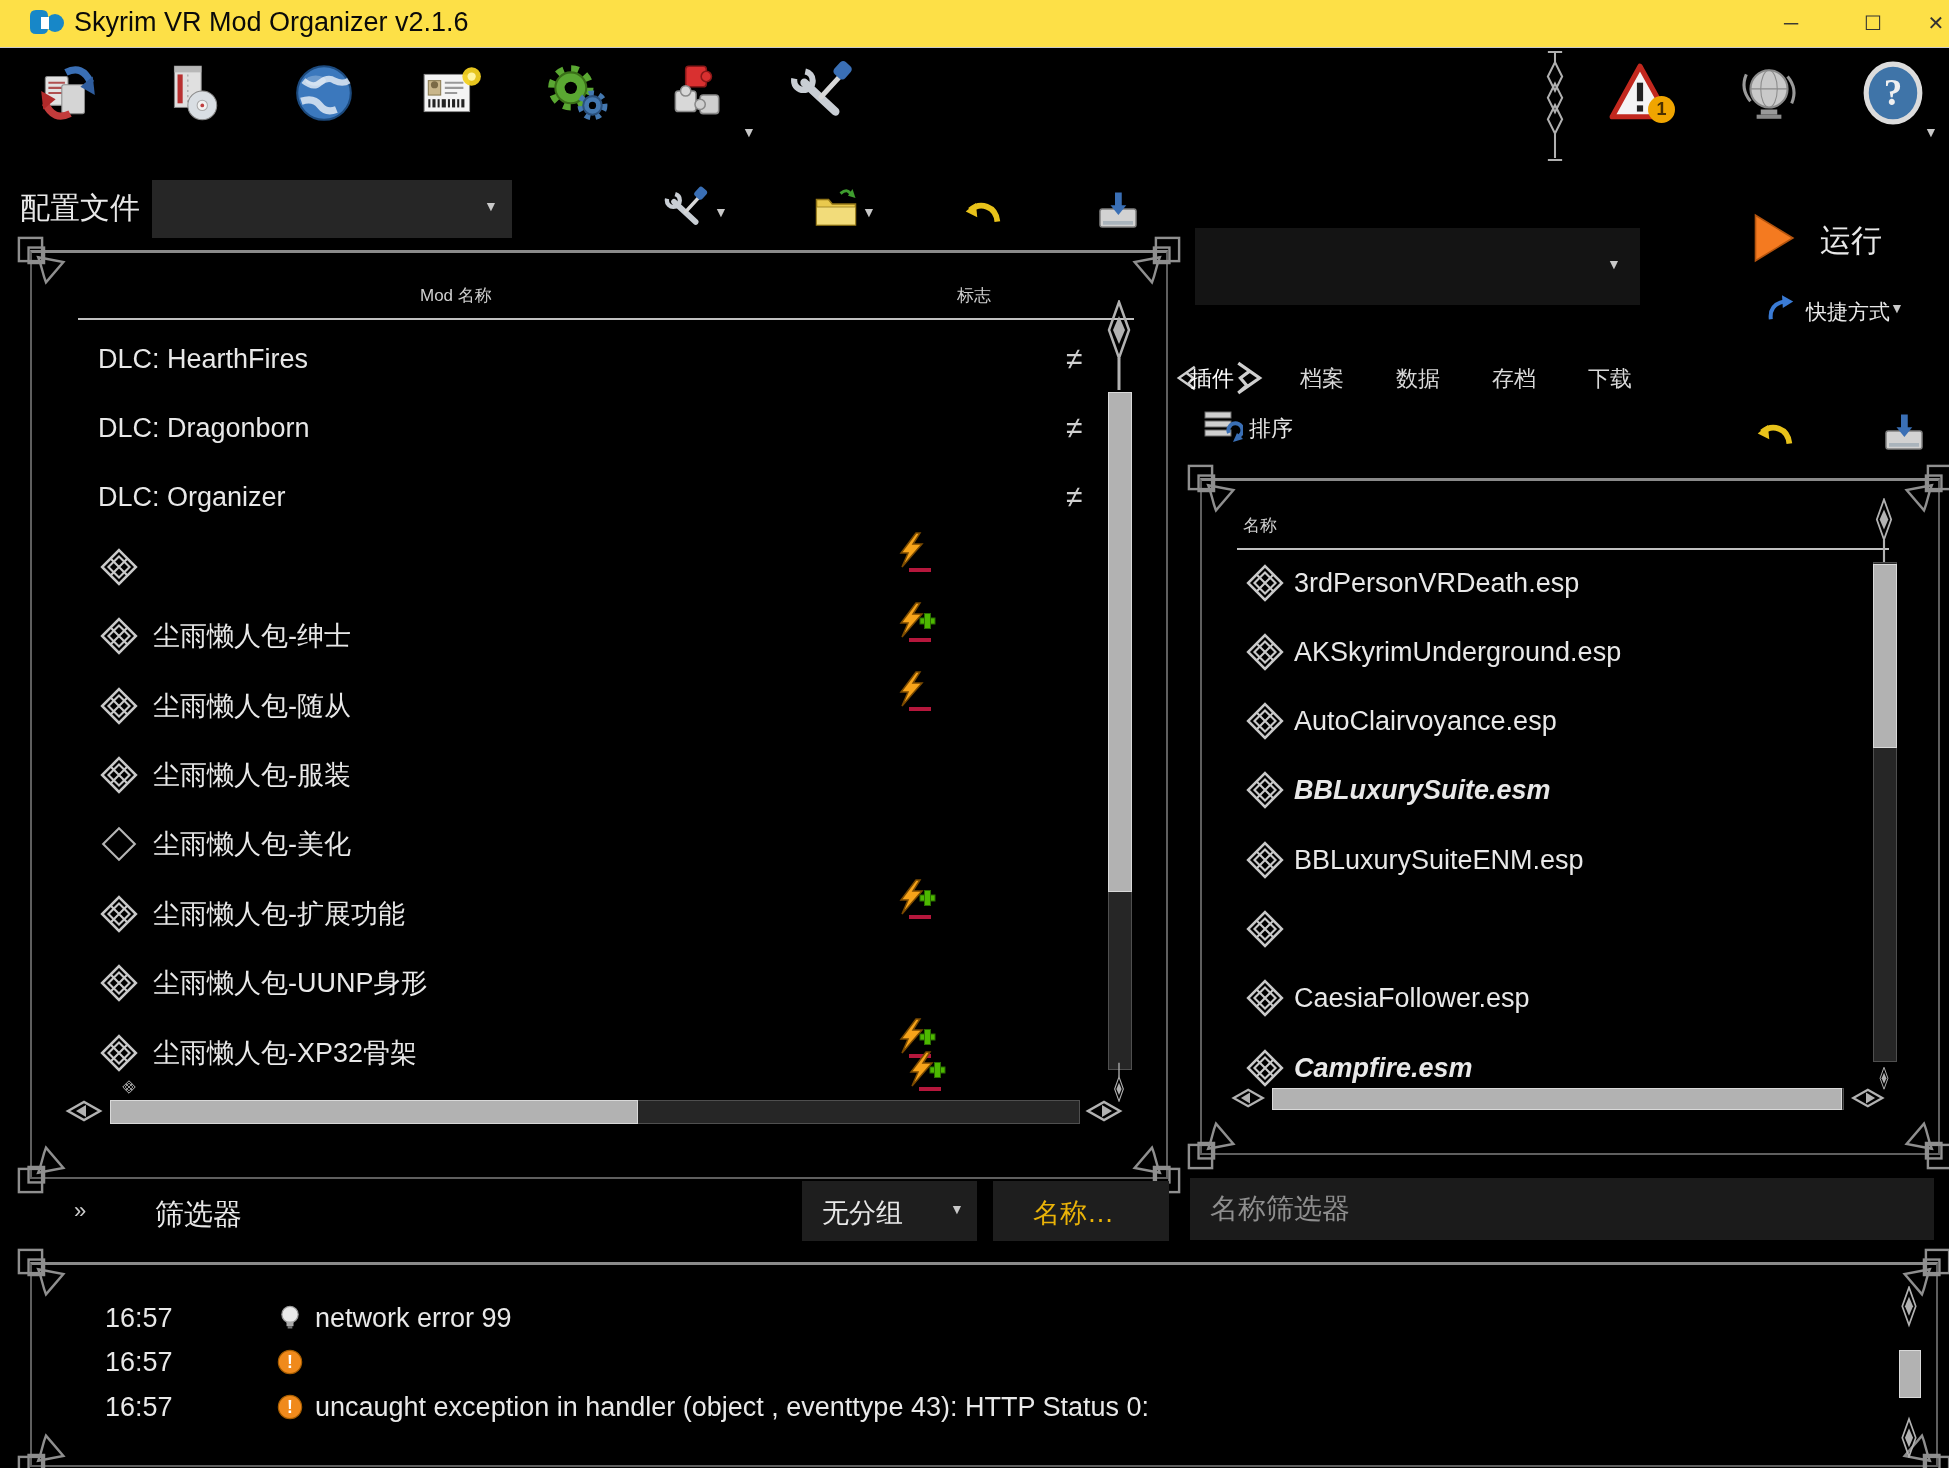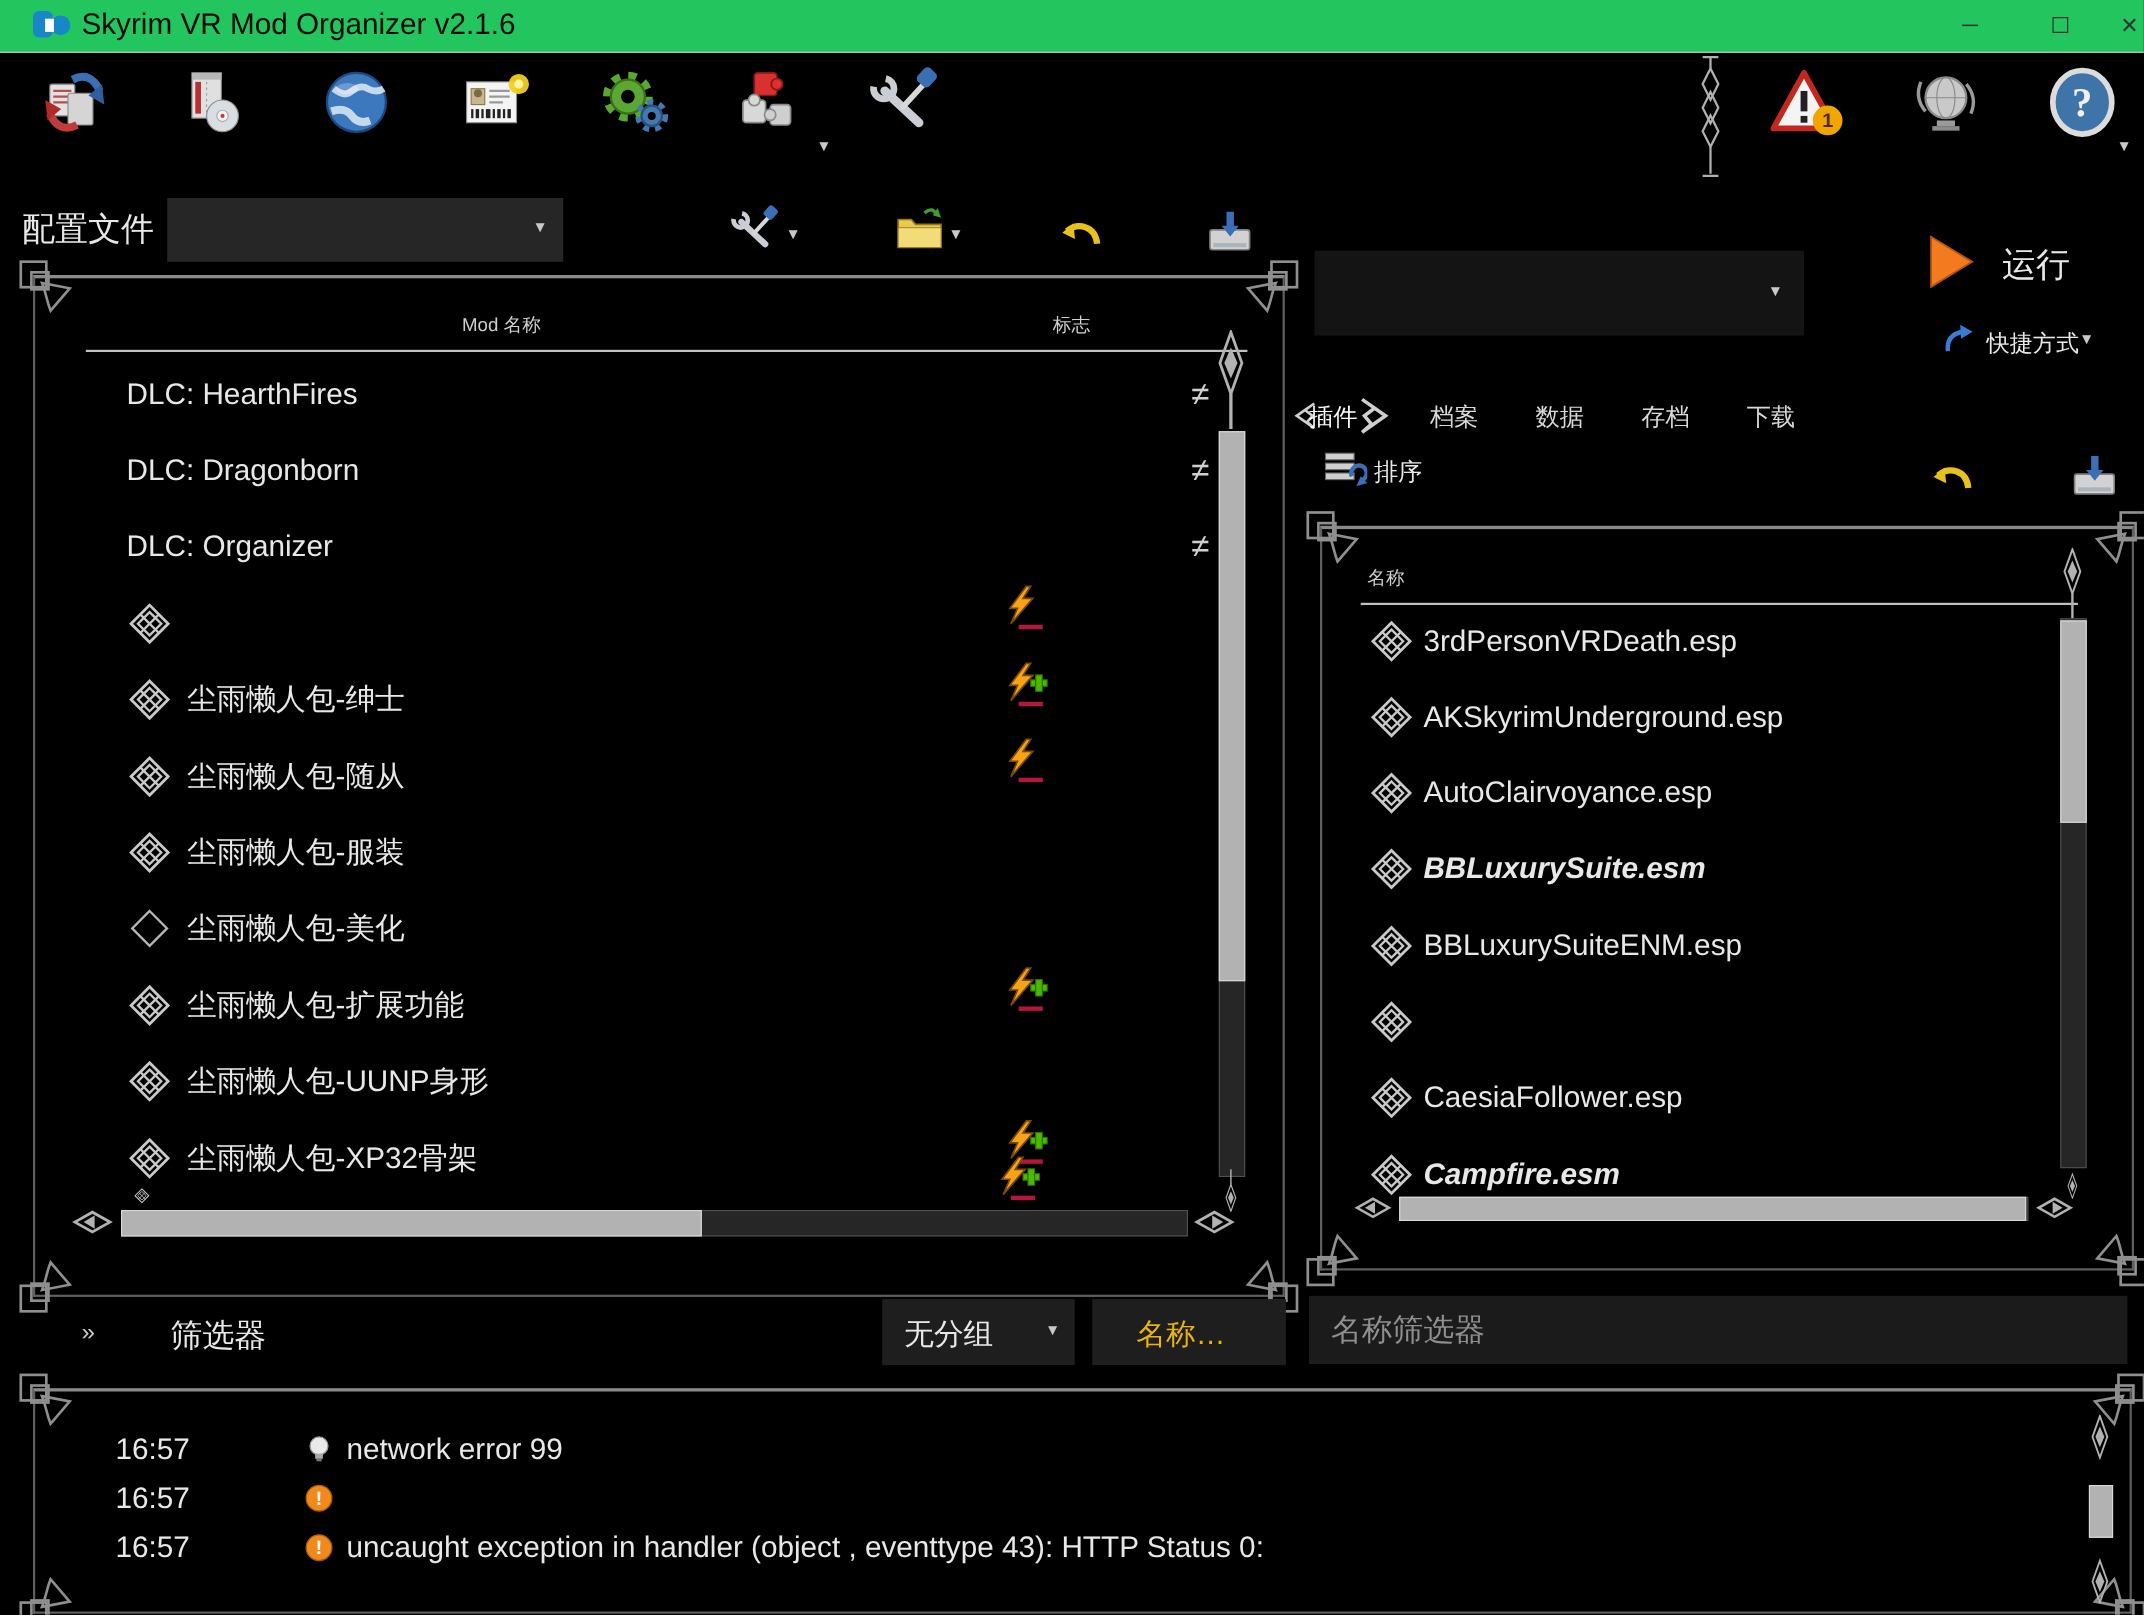--- a/index.html
+++ b/index.html
@@ -1,20 +1,20 @@
 <!DOCTYPE html>
 <html><head>
 <meta charset="utf-8">
 <style>
   html,body{margin:0;padding:0;background:#000;}
   body{width:1949px;height:1468px;position:relative;overflow:hidden;
        font-family:"Liberation Sans",sans-serif;color:#e8e8e8;}
   .abs{position:absolute;}
   
-  #titlebar{left:0;top:0;width:1949px;height:47px;background:#22c55e;border-bottom:1px solid #c9c9c9;}
+  #titlebar{left:0;top:0;width:1949px;height:47px;background:#fde047;border-bottom:1px solid #c9c9c9;}
   #app-logo{left:28px;top:8px;width:36px;height:30px;}
   #title-text{left:74px;top:7px;font-size:27px;color:#0a0a0a;}
   .wbtn{top:0;width:62px;height:46px;display:flex;align-items:center;justify-content:center;
         font-size:20px;color:#333;}
   .ddarrow{color:#c9c9c9;font-size:14px;}
   #warn-badge{left:1648px;top:96px;width:27px;height:27px;border-radius:50%;background:#f0a500;
      color:#4a3000;font-weight:bold;font-size:18px;display:flex;align-items:center;justify-content:center;}
   
   #profile-label{left:20px;top:188px;font-size:30px;}
   #profile-select{left:152px;top:180px;width:360px;height:58px;background:#262626;}
@@ -22,21 +22,21 @@
   
   .panel{position:absolute;border:2px solid #5f5f5f;border-top:3px solid #8a8a8a;background:#000;}
   .corner{position:absolute;width:58px;height:58px;pointer-events:none;}
   .c-tl{left:-16px;top:-18px;}
   .c-tr{right:-16px;top:-18px;transform:scaleX(-1);}
   .c-bl{left:-16px;bottom:-18px;transform:scaleY(-1);}
   .c-br{right:-16px;bottom:-18px;transform:scale(-1,-1);}
   .colhead{font-size:17px;color:#cfcfcf;}
   .headline{position:absolute;height:2px;background:#c0c0c0;}
   
-  .mod-row{position:absolute;left:37px;width:1288px;height:69px;}
+  .mod-row{position:absolute;left:20px;width:1288px;height:69px;}
   .mcheck{position:absolute;left:80px;top:50%;transform:translateY(-50%);width:38px;height:38px;}
   .mname{position:absolute;left:133px;top:50%;transform:translateY(-50%);font-size:27px;white-space:nowrap;}
   .mname.dlc{left:78px;}
   .mflag{position:absolute;left:872px;top:-1px;width:44px;height:44px;}
   .neq{position:absolute;left:1046px;top:50%;transform:translateY(-50%);font-size:30px;color:#cfcfcf;font-style:italic;}
   
   .track{position:absolute;background:#262626;border:1px solid #4f4f4f;}
   .handle{position:absolute;background:#b2b2b2;border:1px solid #d9d9d9;}
   .nib{position:absolute;}
   

